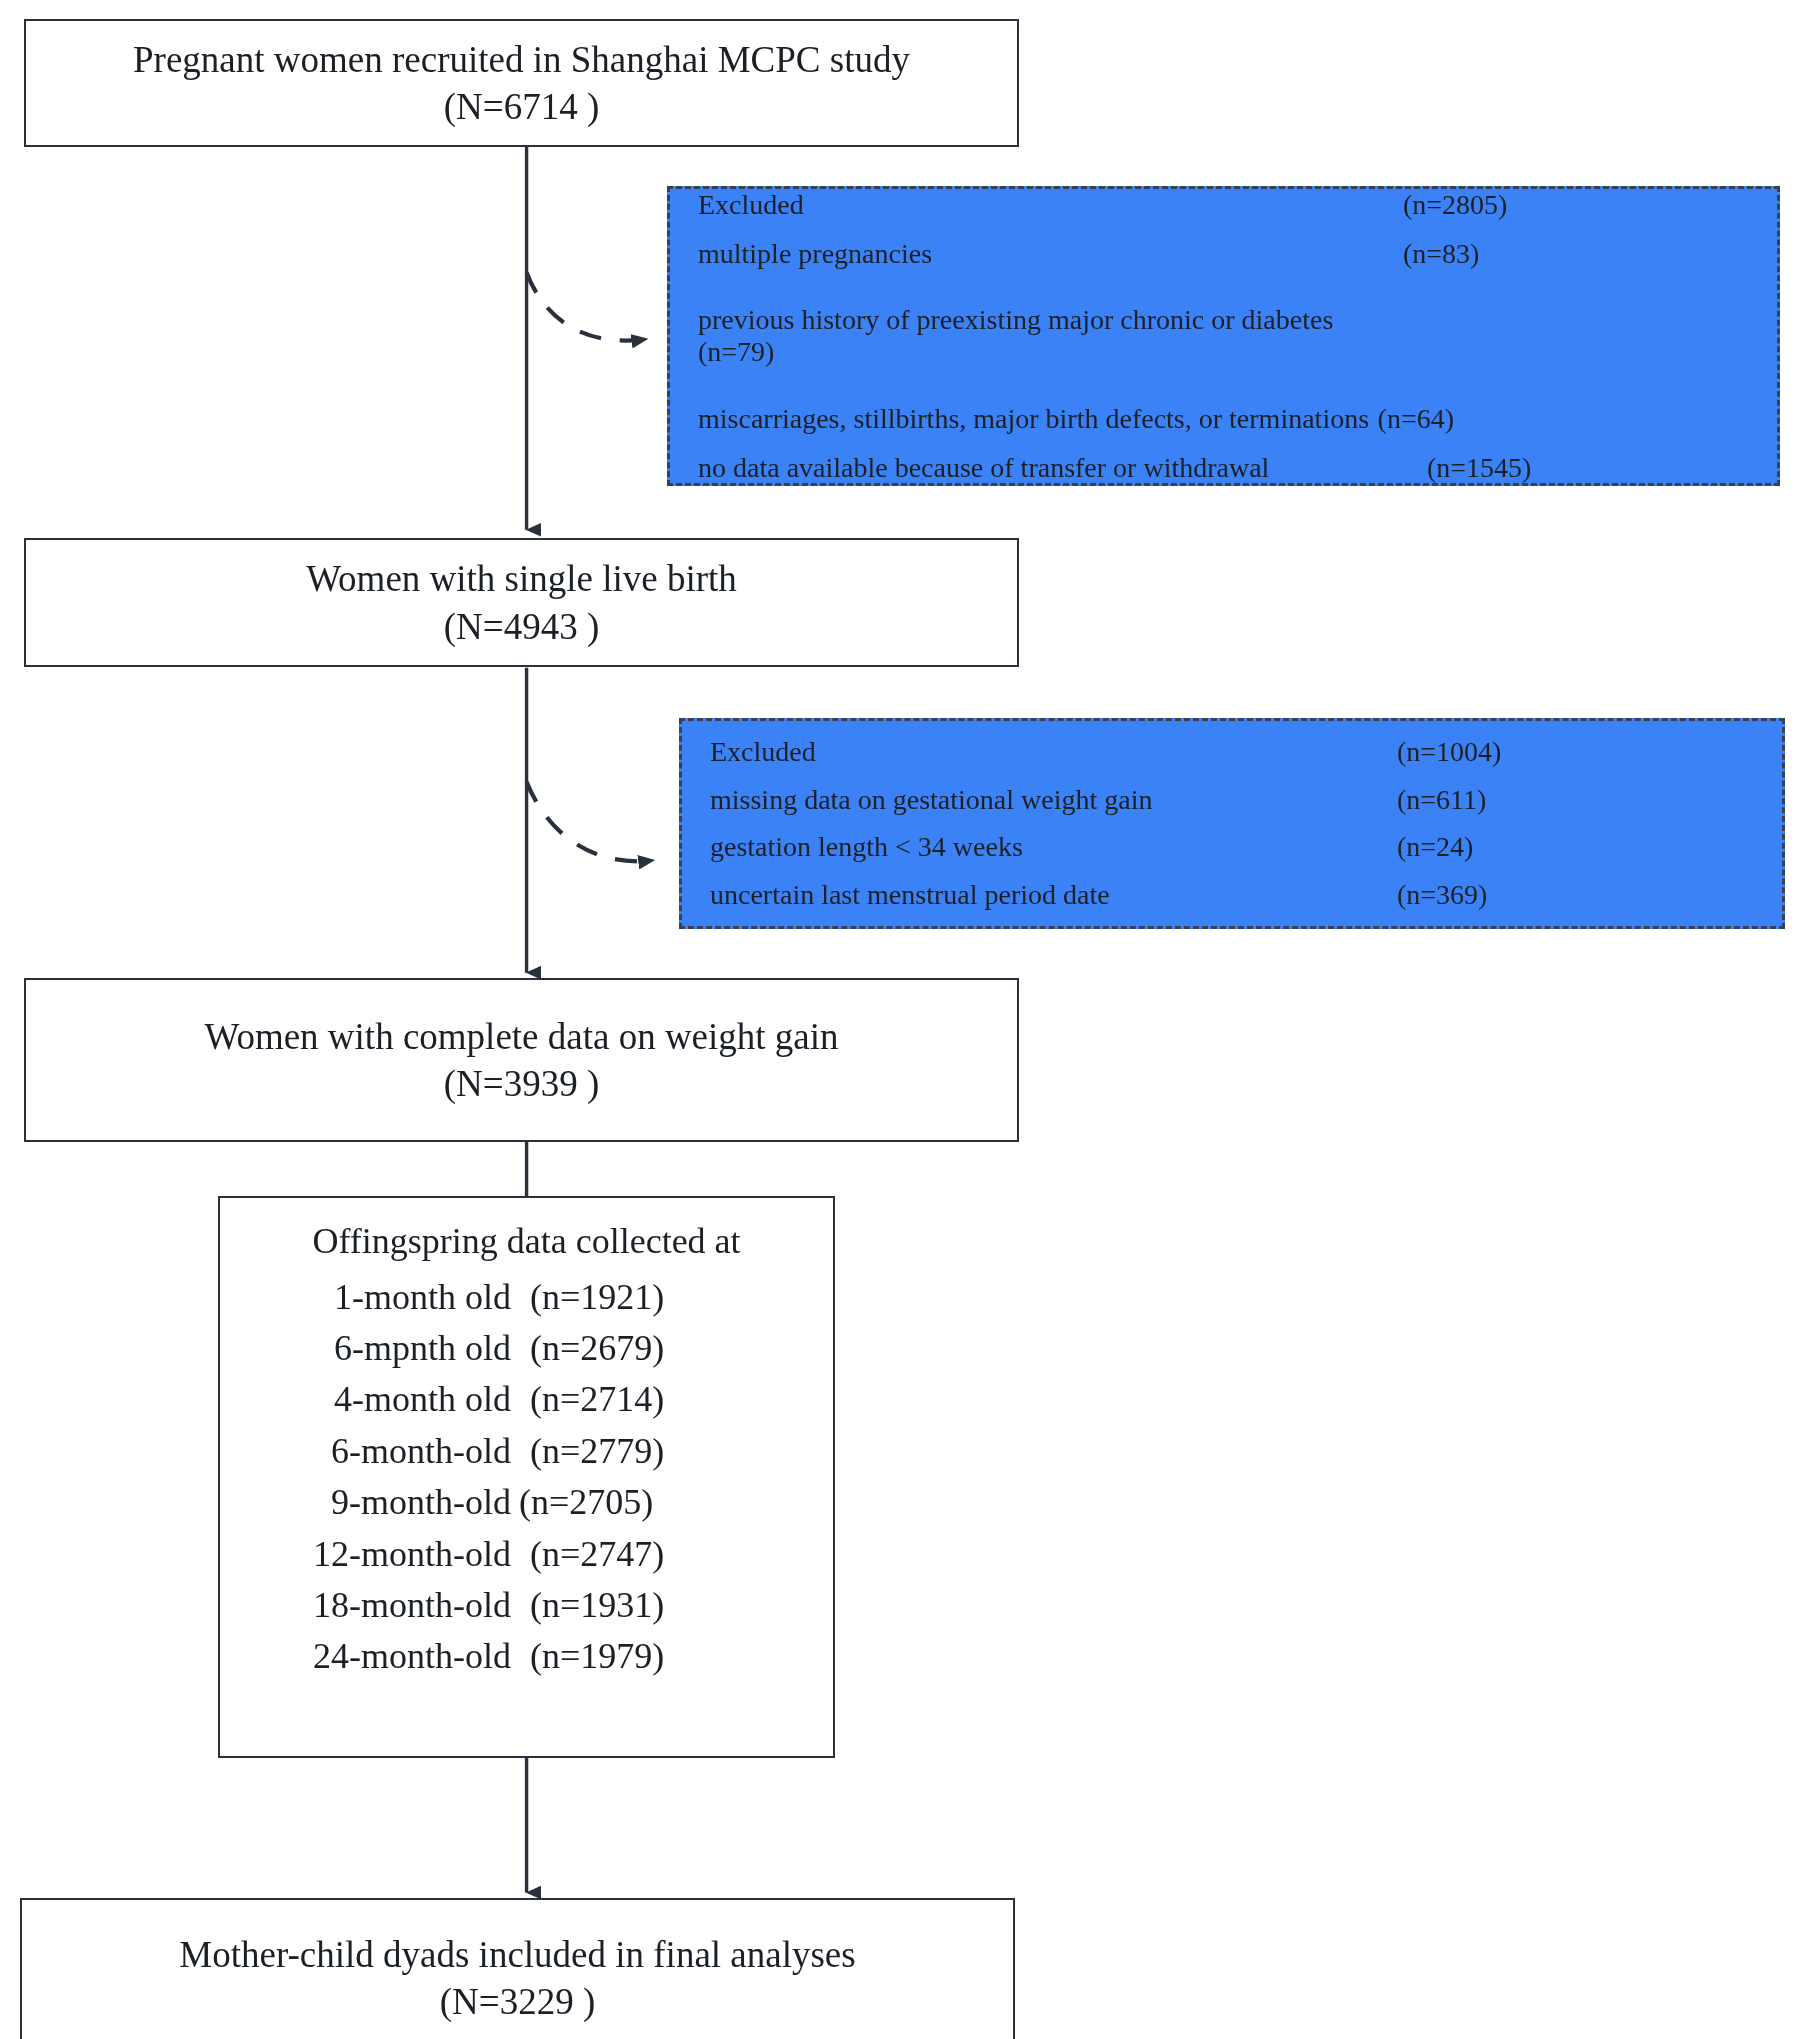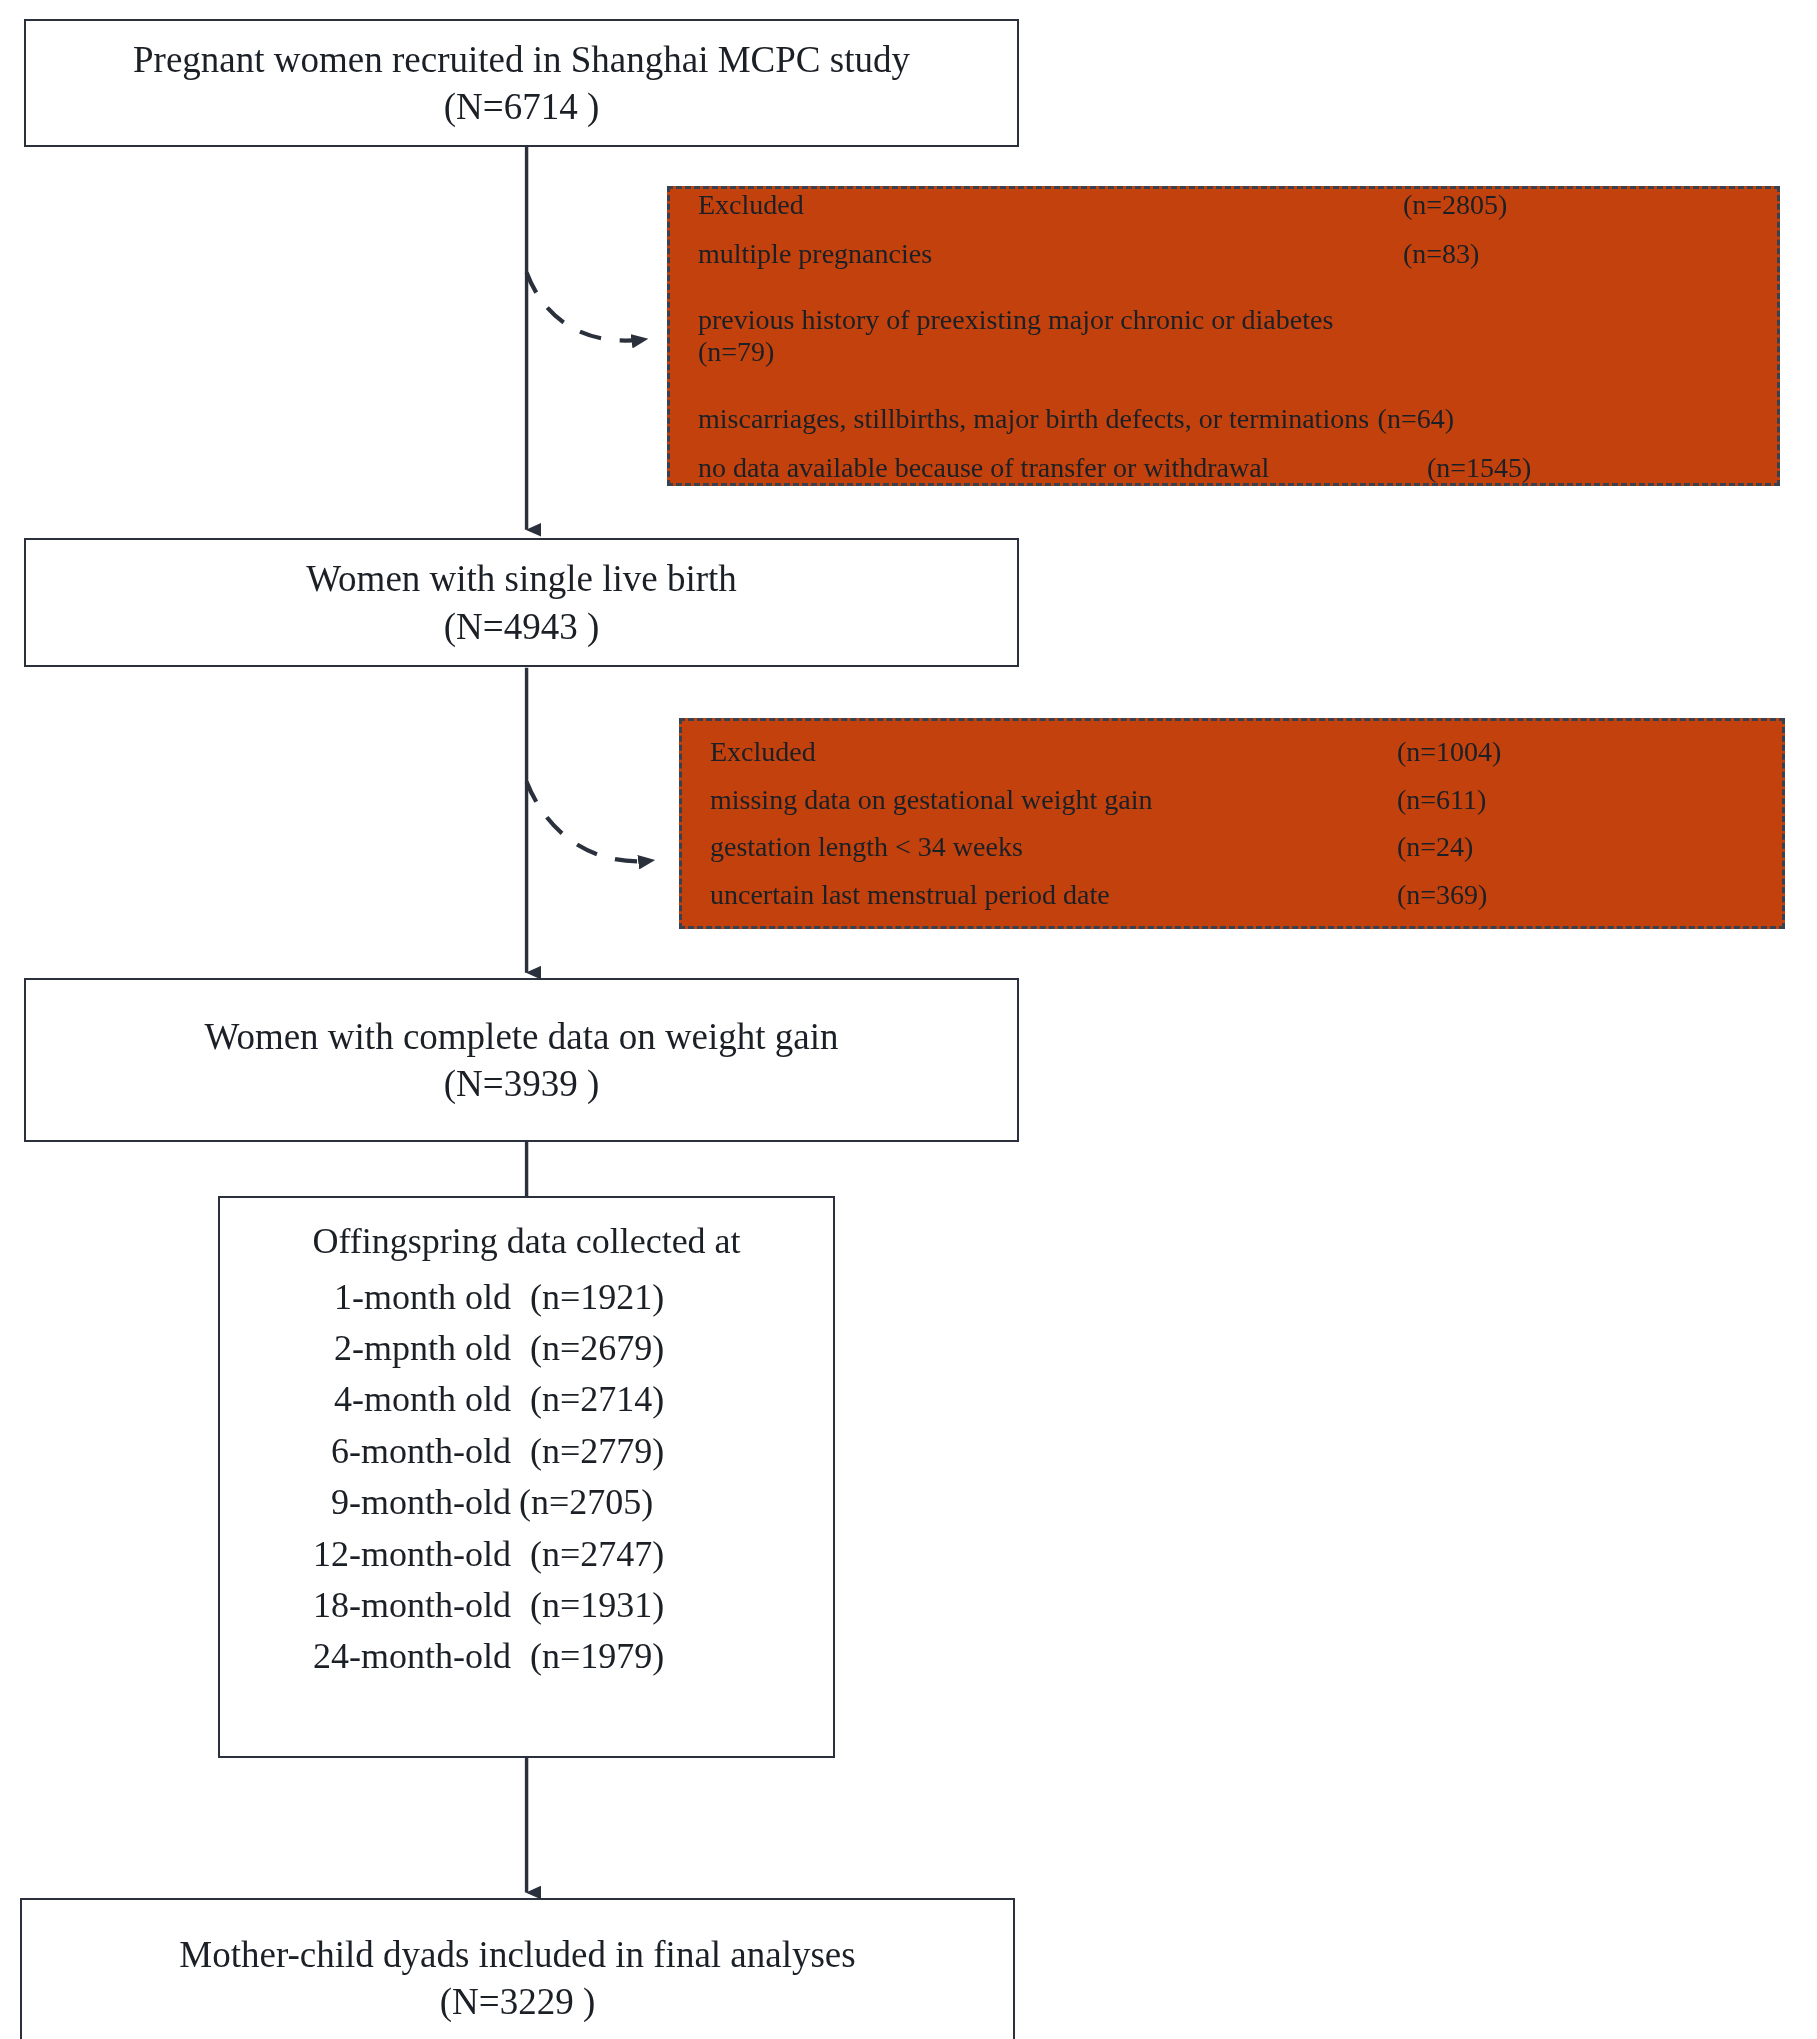--- a/index.html
+++ b/index.html
@@ -35,21 +35,21 @@
   .node .ln {
     display: block;
     white-space: nowrap;
   }
 
   
   .excl {
     position: absolute;
     box-sizing: border-box;
     border: 3.4px dashed #39414e;
-    background: #c2410c;
+    background: #3b82f6;
     display: flex;
     flex-direction: column;
     justify-content: center;
   }
   .excl-row {
     display: flex;
     align-items: baseline;
     white-space: nowrap;
   }
   .excl-label { display: inline-block; }
@@ -170,21 +170,21 @@
   </div>
 
   <div class="list-box" style="left:218px; top:1196px; width:617px; height:562px; font-size:36px; padding:22px 0 0 0;">
     <div class="list-title" style="margin-bottom:13.6px;">Offingspring data collected at</div>
 
     <div class="list-row" style="margin:9.4px 0 9.4px 63px;">
       <span class="list-age" style="width:228px;">1-month old</span>
       <span class="list-n" style="margin-left:19px;">(n=1921)</span>
     </div>
     <div class="list-row" style="margin:9.4px 0 9.4px 63px;">
-      <span class="list-age" style="width:228px;">2-mpnth old</span>
+      <span class="list-age" style="width:228px;">6-mpnth old</span>
       <span class="list-n" style="margin-left:19px;">(n=2679)</span>
     </div>
     <div class="list-row" style="margin:9.4px 0 9.4px 63px;">
       <span class="list-age" style="width:228px;">4-month old</span>
       <span class="list-n" style="margin-left:19px;">(n=2714)</span>
     </div>
     <div class="list-row" style="margin:9.4px 0 9.4px 63px;">
       <span class="list-age" style="width:228px;">6-month-old</span>
       <span class="list-n" style="margin-left:19px;">(n=2779)</span>
     </div>

